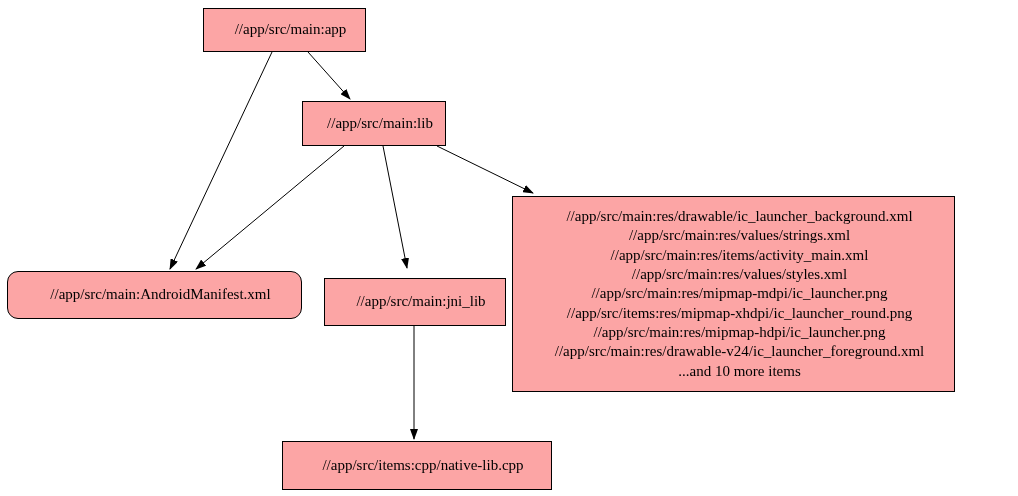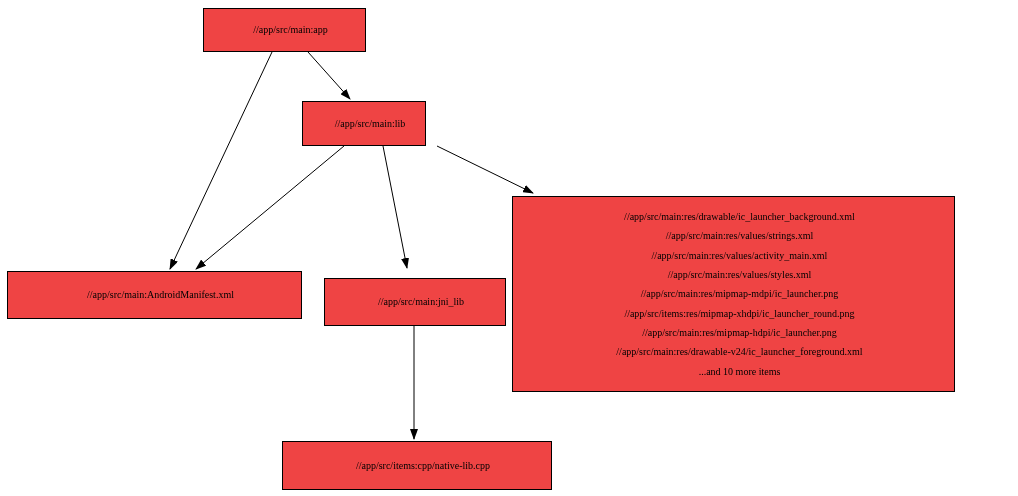--- a/index.html
+++ b/index.html
@@ -21,27 +21,27 @@
     left: 0;
     top: 0;
     width: 1018px;
     height: 496px;
     pointer-events: none;
   }
   .node {
     position: absolute;
     box-sizing: border-box;
     border: 1px solid #000000;
-    background: #ef4444;
+    background: #fca5a5;
     display: flex;
     flex-direction: column;
     align-items: center;
     justify-content: center;
     text-align: center;
-    font-size: 10px;
+    font-size: 15px;
     line-height: 19.3px;
     white-space: nowrap;
     padding-left: 12px;
   }
 </style>
 </head>
 <body>
 
 <div id="canvas">
   <svg id="edge-layer" width="1018" height="496" viewBox="0 0 1018 496" xmlns="http://www.w3.org/2000/svg">
@@ -56,33 +56,33 @@
         <line x1="344" y1="146" x2="196" y2="269" stroke="#000000" stroke-width="1" marker-end="url(#arrowhead)"></line>
         <line x1="383" y1="146" x2="407" y2="268" stroke="#000000" stroke-width="1" marker-end="url(#arrowhead)"></line>
         <line x1="437" y1="146" x2="533" y2="193" stroke="#000000" stroke-width="1" marker-end="url(#arrowhead)"></line>
         <line x1="414" y1="318" x2="414" y2="439" stroke="#000000" stroke-width="1" marker-end="url(#arrowhead)"></line>
       </g>
   </svg>
   <div id="node-layer">
       <div class="node" style="left: 203px; top: 8px; width: 163px; height: 44px;">
         <div>//app/src/main:app</div>
       </div>
-      <div class="node" style="left: 302px; top: 101px; width: 124px; height: 45px;">
+      <div class="node" style="left: 302px; top: 101px; width: 144px; height: 45px;">
         <div>//app/src/main:lib</div>
       </div>
-      <div class="node" style="left: 7px; top: 271px; width: 295px; height: 48px;">
+      <div class="node" style="left: 7px; top: 271px; width: 295px; height: 48px; border-radius: 11px;">
         <div>//app/src/main:AndroidManifest.xml</div>
       </div>
       <div class="node" style="left: 324px; top: 278px; width: 182px; height: 48px;">
         <div>//app/src/main:jni_lib</div>
       </div>
       <div class="node" style="left: 512px; top: 196px; width: 443px; height: 196px;">
         <div>//app/src/main:res/drawable/ic_launcher_background.xml</div>
         <div>//app/src/main:res/values/strings.xml</div>
-        <div>//app/src/main:res/values/activity_main.xml</div>
+        <div>//app/src/main:res/items/activity_main.xml</div>
         <div>//app/src/main:res/values/styles.xml</div>
         <div>//app/src/main:res/mipmap-mdpi/ic_launcher.png</div>
         <div>//app/src/items:res/mipmap-xhdpi/ic_launcher_round.png</div>
         <div>//app/src/main:res/mipmap-hdpi/ic_launcher.png</div>
         <div>//app/src/main:res/drawable-v24/ic_launcher_foreground.xml</div>
         <div>...and 10 more items</div>
       </div>
       <div class="node" style="left: 282px; top: 441px; width: 270px; height: 49px;">
         <div>//app/src/items:cpp/native-lib.cpp</div>
       </div>

